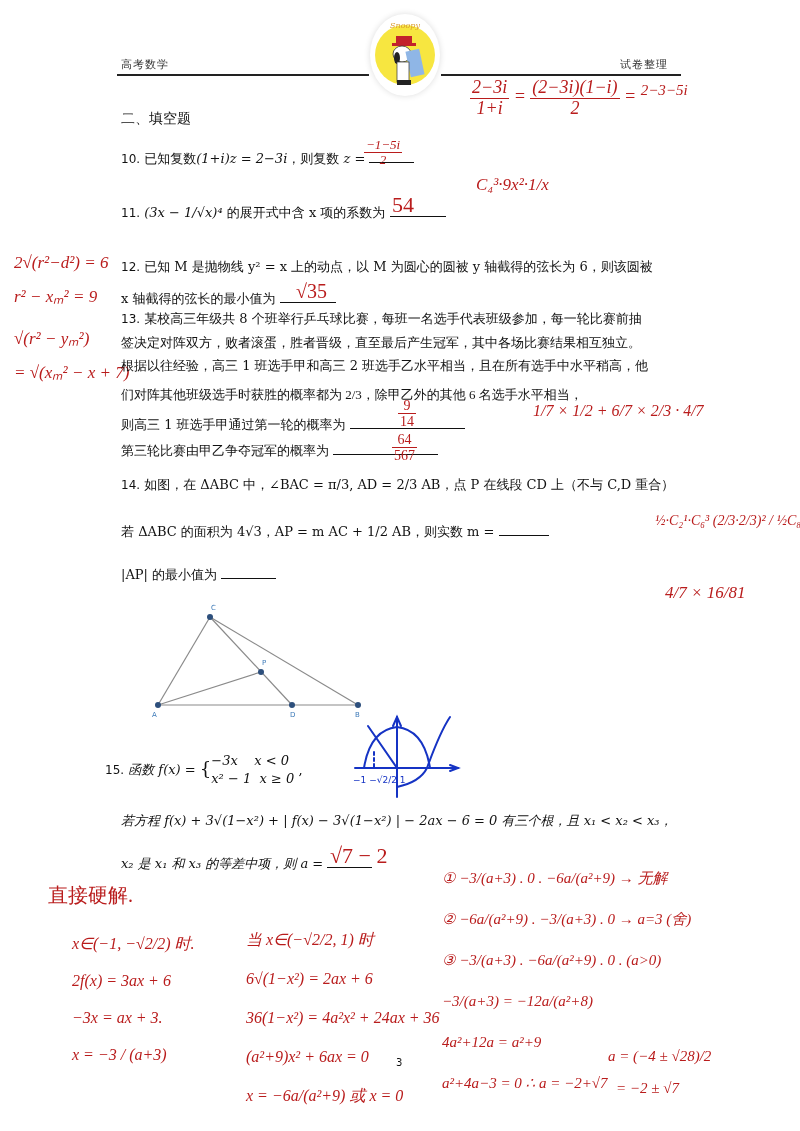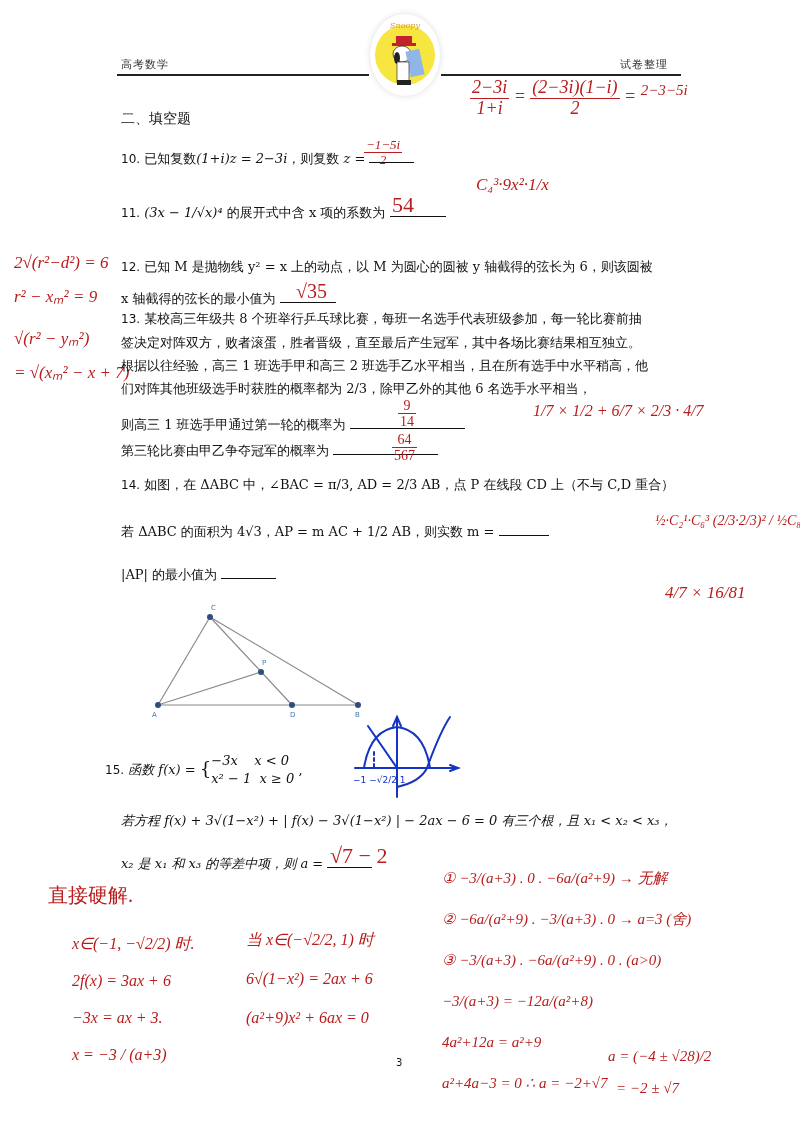--- a/index.html
+++ b/index.html
@@ -84,21 +84,21 @@
 <div class="abs q" style="left:121px;top:288px;">
   <span>x 轴截得的弦长的最小值为</span>
   <span class="blank" style="width:56px;"></span>
 </div>
 <div class="abs hand" style="left:296px;top:280px;font-size:20px;font-style:normal;">√35</div>
 
 <div class="abs q" style="left:121px;top:307px;line-height:23px;">
   <div><span class="qnum">13.</span> <span>某校高三年级共 8 个班举行乒乓球比赛，每班一名选手代表班级参加，每一轮比赛前抽</span></div>
   <div>签决定对阵双方，败者滚蛋，胜者晋级，直至最后产生冠军，其中各场比赛结果相互独立。</div>
   <div>根据以往经验，高三 1 班选手甲和高三 2 班选手乙水平相当，且在所有选手中水平稍高，他</div>
-  <div style="margin-top:0;">们对阵其他班级选手时获胜的概率都为 2/3，除甲乙外的其他 6 名选手水平相当，</div>
+  <div style="margin-top:6px;font-family:Liberation Serif, serif;">们对阵其他班级选手时获胜的概率都为 2/3，除甲乙外的其他 6 名选手水平相当，</div>
 </div>
 <div class="abs q" style="left:121px;top:414px;">
   <span>则高三 1 班选手甲通过第一轮的概率为</span>
   <span class="blank" style="width:115px;"></span>
 </div>
 <div class="abs hand" style="left:398px;top:398px;font-size:14px;font-style:normal;">
   <span class="frac"><span class="num">9</span><span class="den">14</span></span>
 </div>
 <div class="abs q" style="left:121px;top:440px;">
   <span>第三轮比赛由甲乙争夺冠军的概率为</span>
@@ -184,21 +184,23 @@
 <div class="abs hand" style="left:72px;top:925px;font-size:16px;line-height:37px;">
   <div>x∈(−1, −√2/2) 时.</div>
   <div>2f(x) = 3ax + 6</div>
   <div>−3x = ax + 3.</div>
   <div>x = −3 / (a+3)</div>
 </div>
 
 <div class="abs hand" style="left:222px;top:920px;font-size:16px;line-height:39px;margin-left:24px;">
   <div>当 x∈(−√2/2, 1) 时</div>
   <div>6√(1−x²) = 2ax + 6</div>
+  <div>36(1−x²) = 4a²x² + 24ax + 36</div>
   <div>(a²+9)x² + 6ax = 0</div>
+  <div>x = −6a/(a²+9) 或 x = 0</div>
 </div>
 
 <div class="abs hand" style="left:442px;top:858px;font-size:15px;line-height:41px;">
   <div>① −3/(a+3) . 0 . −6a/(a²+9) → 无解</div>
   <div>② −6a/(a²+9) . −3/(a+3) . 0 → a=3 (舍)</div>
   <div>③ −3/(a+3) . −6a/(a²+9) . 0 . (a&gt;0)</div>
   <div>−3/(a+3) = −12a/(a²+8)</div>
   <div>4a²+12a = a²+9</div>
   <div>a²+4a−3 = 0  ∴ a = −2+√7</div>
 </div>

